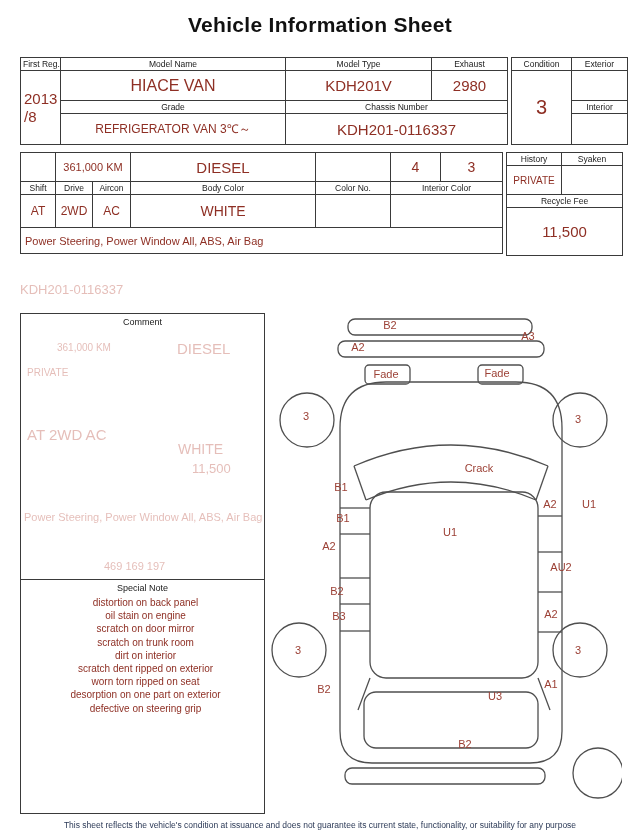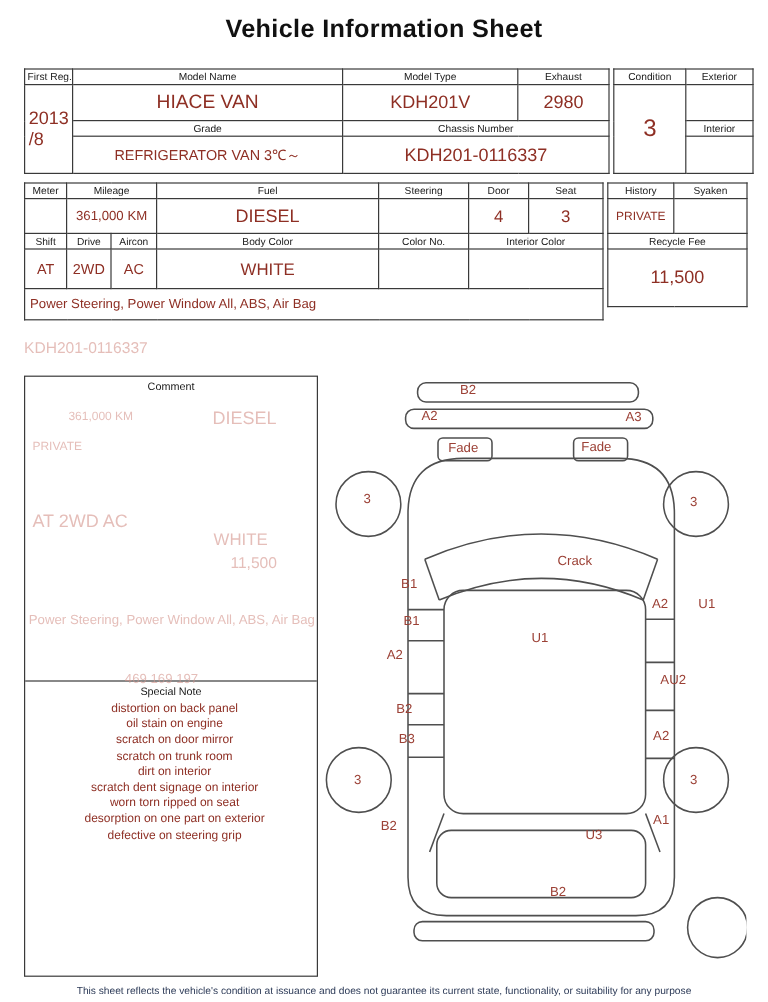--- a/index.html
+++ b/index.html
@@ -15,21 +15,21 @@
   td{border:1px solid #3a3a3a;overflow:hidden;white-space:nowrap;
      text-align:center;vertical-align:middle;padding:0;}
   .hdr{font-size:8.5px;color:#1a1a1a;padding:1px 2px;}
   .val{color:#8e2f24;}
   .s10{font-size:10px}.s11{font-size:11px}.s12{font-size:12px}
   .s14{font-size:14px}.s15{font-size:15px}.s16{font-size:16px}.s20{font-size:20px}
   .left{text-align:left;padding-left:4px;}
   .fr{font-size:15px;text-align:left;padding-left:3px;line-height:1.2;color:#8e2f24;}
   .panel{position:absolute;left:20px;top:313px;width:243px;height:499px;border:1px solid #3a3a3a;}
   .panel-hdr{text-align:center;font-size:9px;padding-top:3px;color:#1a1a1a;}
-  .sn{position:absolute;left:0;right:0;top:253px;border-top:1px solid #3a3a3a;}
+  .sn{position:absolute;left:0;right:0;top:265px;border-top:1px solid #3a3a3a;}
   .sn-list{padding:3px 0 0 6px;}
   .sn-item{font-size:10px;line-height:13.2px;color:#8e2f24;white-space:nowrap;text-align:center;}
   .diagram{position:absolute;left:268px;top:316px;width:354px;height:492px;}
   .diagram svg{position:absolute;left:0;top:0;}
   .dlabel{position:absolute;transform:translate(-50%,-50%);font-size:11px;
           color:#9c4136;white-space:nowrap;}
   .ghost{position:absolute;color:#d4948c;opacity:.6;white-space:nowrap;}
   .footer{position:absolute;left:0;top:820px;width:100%;text-align:center;
           font-size:8.5px;color:#2c3a57;}
 </style>
@@ -101,28 +101,20 @@
     <colgroup>
       <col style="width:35px">
         <col style="width:37px">
         <col style="width:38px">
       <col style="width:185px">
         <col style="width:75px">
         <col style="width:50px">
         <col style="width:62px">
     </colgroup>
     <tbody>
-        <tr style="height:13px">
-      <td class="hdr">Meter</td>
-      <td class="hdr" colspan="2">Mileage</td>
-      <td class="hdr">Fuel</td>
-      <td class="hdr">Steering</td>
-      <td class="hdr">Door</td>
-      <td class="hdr">Seat</td>
-    </tr>
     <tr style="height:29px">
       <td class="val"></td>
       <td class="val s11" colspan="2">361,000 KM</td>
       <td class="val s15">DIESEL</td>
       <td class="val"></td>
       <td class="val s14">4</td>
       <td class="val s14">3</td>
     </tr>
     <tr style="height:13px">
       <td class="hdr">Shift</td>
@@ -174,21 +166,21 @@
 <div class="panel">
   <div class="panel-hdr">Comment</div>
   <div class="sn">
     <div class="panel-hdr">Special Note</div>
     <div class="sn-list">
       <div class="sn-item">distortion on back panel</div>
       <div class="sn-item">oil stain on engine</div>
       <div class="sn-item">scratch on door  mirror</div>
       <div class="sn-item">scratch on trunk room</div>
       <div class="sn-item">dirt on interior</div>
-      <div class="sn-item">scratch dent signage on interior</div>
+      <div class="sn-item">scratch dent ripped on exterior</div>
       <div class="sn-item">worn torn ripped on seat</div>
       <div class="sn-item">desorption on one part on exterior</div>
       <div class="sn-item">defective on  steering grip</div>
     </div>
   </div>
 </div>
 
 <div class="diagram">
   <svg width="354" height="492" viewBox="0 0 354 492" fill="none" stroke="#4f4f4f" stroke-width="1.3">
     <rect x="80" y="3" width="184" height="16" rx="7"></rect>
@@ -215,21 +207,21 @@
     <rect x="96" y="376" width="174" height="56" rx="12"></rect>
     <rect x="77" y="452" width="200" height="16" rx="7"></rect>
     <circle cx="39" cy="104" r="27"></circle>
     <circle cx="312" cy="104" r="27"></circle>
     <circle cx="31" cy="334" r="27"></circle>
     <circle cx="312" cy="334" r="27"></circle>
     <circle cx="330" cy="457" r="25"></circle>
   </svg>
   <span class="dlabel" style="left:122px;top:9px">B2</span>
   <span class="dlabel" style="left:90px;top:31px">A2</span>
-  <span class="dlabel" style="left:260px;top:32px">A3</span>
+  <span class="dlabel" style="left:260px;top:20px">A3</span>
   <span class="dlabel" style="left:118px;top:58px">Fade</span>
   <span class="dlabel" style="left:229px;top:57px">Fade</span>
   <span class="dlabel" style="left:38px;top:100px">3</span>
   <span class="dlabel" style="left:310px;top:103px">3</span>
   <span class="dlabel" style="left:211px;top:152px">Crack</span>
   <span class="dlabel" style="left:73px;top:171px">B1</span>
   <span class="dlabel" style="left:75px;top:202px">B1</span>
   <span class="dlabel" style="left:282px;top:188px">A2</span>
   <span class="dlabel" style="left:321px;top:188px">U1</span>
   <span class="dlabel" style="left:182px;top:216px">U1</span>

